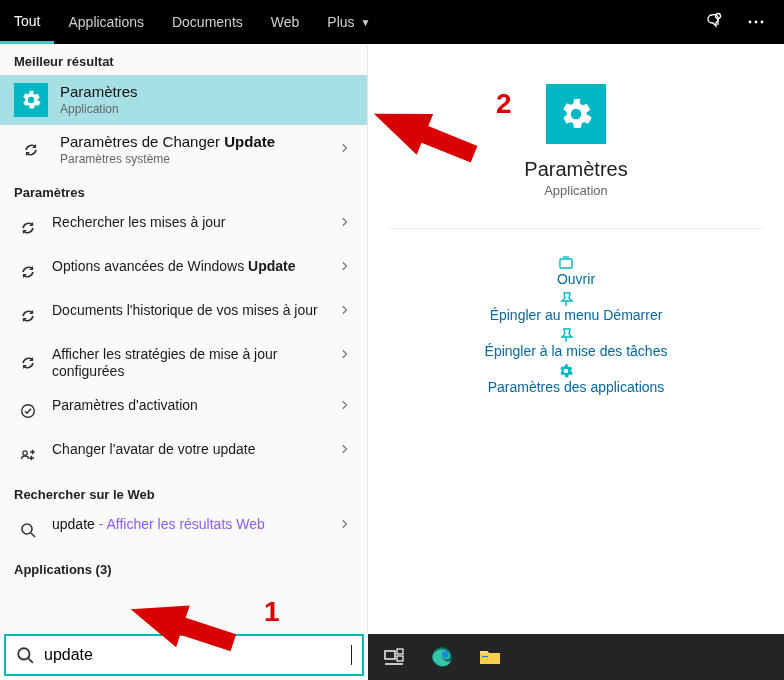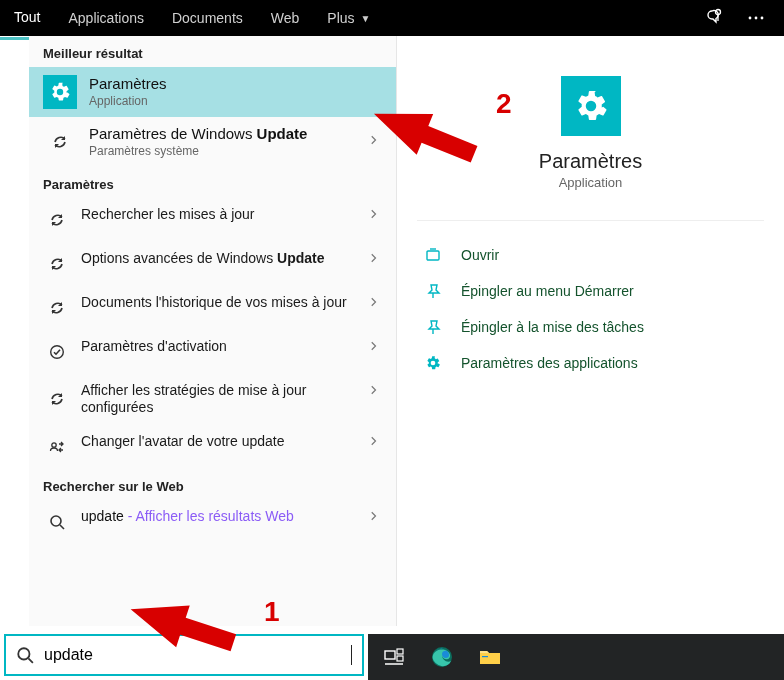--- a/index.html
+++ b/index.html
@@ -1,26 +1,26 @@
 <!DOCTYPE html>
 <html><head>
 <meta charset="utf-8">
 <style>
   * { box-sizing: border-box; margin: 0; padding: 0; }
   body { font-family: "Segoe UI", Arial, sans-serif; font-size: 14px; color: #1a1a1a; background: #fff; width: 784px; height: 680px; overflow: hidden; position: relative; }
 
   
-  .tabs-bar { background: #000; height: 36px; display: flex; align-items: center; padding: 0 0 0 0; color: #fff; }
+  .tabs-bar { background: #000; height: 44px; display: flex; align-items: center; padding: 0 0 0 0; color: #fff; }
   .tab { padding: 0 14px; height: 44px; display: flex; align-items: center; cursor: pointer; font-size: 14px; color: #d0d0d0; }
   .tab.active { color: #fff; border-bottom: 3px solid #4cc2c4; }
   .tabs-right { margin-left: auto; display: flex; align-items: center; gap: 18px; padding-right: 16px; }
   .icon-btn { width: 24px; height: 24px; display: flex; align-items: center; justify-content: center; cursor: pointer; }
 
   .panel { display: flex; height: 590px; }
-  .left { width: 368px; border-right: 1px solid #e6e6e6; overflow: hidden; background: #fafafa; margin-left: 29px; }
+  .left { width: 368px; border-right: 1px solid #e6e6e6; overflow: hidden; background: #fafafa; }
   .right { flex: 1; background: #fff; padding-top: 20px; }
 
   .section-header { font-size: 13px; font-weight: 600; padding: 10px 14px 6px 14px; color: #222; background: #fafafa; }
 
   .result-row { display: flex; align-items: center; padding: 8px 12px 8px 14px; cursor: pointer; min-height: 44px; }
   .result-row.selected { background: #a6e0e4; }
   .result-icon { width: 34px; height: 34px; display: flex; align-items: center; justify-content: center; margin-right: 12px; flex-shrink: 0; }
   .gear-tile { width: 34px; height: 34px; background: #00b7c3; display: flex; align-items: center; justify-content: center; }
   .result-text { flex: 1; line-height: 1.25; }
   .result-title { font-size: 15px; color: #111; }
@@ -29,21 +29,21 @@
 
   .small-row { display: flex; padding: 8px 12px 8px 14px; cursor: pointer; min-height: 44px; }
   .small-icon { width: 28px; display:flex; align-items:center; justify-content:center; margin-right: 10px; flex-shrink:0; color:#333; }
 
   
   .app-hero { display:flex; flex-direction:column; align-items:center; padding: 20px 0 20px 0; }
   .hero-tile { width: 60px; height: 60px; background: #00b7c3; display:flex; align-items:center; justify-content:center; margin-bottom: 14px; }
   .hero-title { font-size: 20px; font-weight: 400; color:#222; }
   .hero-sub { font-size: 13px; color:#666; margin-top:2px; }
   .action-list { margin-top: 26px; padding: 0 28px; }
-  .action-row { display:flex; align-items:flex-start; height: 36px; cursor:pointer; font-size:14px; color:#14532d; }
+  .action-row { display:flex; align-items:center; height: 36px; cursor:pointer; font-size:14px; color:#0369a1;flex-direction:column; }
   .action-icon { width: 28px; color:#00b7c3; margin-right: 8px; display:flex; align-items:center; }
 
   
   .search-wrap { position:absolute; left:4px; bottom:4px; width:360px; height:42px; border:2px solid #00b7c3; background:#fff; display:flex; align-items:center; padding:0 10px; }
   .search-wrap svg { margin-right: 10px; }
   .search-input { border:none; outline:none; font-size:16px; flex:1; font-family:inherit; }
 
   .taskbar { position:absolute; left:368px; right:0; bottom:0; height:46px; background:#222425; display:flex; align-items:center; padding-left:12px; gap:20px; }
   .task-icon { width:28px; height:28px; display:flex; align-items:center; justify-content:center; cursor:pointer; }
 
@@ -149,21 +149,21 @@
     </div>
 
     <div class="result-row">
       <div class="small-icon" style="width:34px;margin-right:12px;">
         <svg width="20" height="16" viewBox="0 0 16 16" style="color:#333">
             <use href="#refresh"></use>
           </svg>
       </div>
       <div class="result-text">
         <div class="result-title">
-          <span>Paramètres de Windows </span><b>Update</b>
+          <span>Paramètres de Changer </span><b>Update</b>
         </div>
         <div class="result-sub">Paramètres système</div>
       </div>
       <div class="chevron"><svg width="12" height="16" viewBox="0 0 16 16">
             <use href="#chev"></use>
           </svg></div>
     </div>
 
     <div class="section-header">Paramètres</div>
 
@@ -196,35 +196,35 @@
           </svg>
         </div>
       <div class="result-text">Documents l'historique de vos mises à jour</div>
       <div class="chevron"><svg width="12" height="16" viewBox="0 0 16 16">
             <use href="#chev"></use>
           </svg></div>
     </div>
     <div class="small-row">
       <div class="small-icon">
           <svg width="18" height="16" viewBox="0 0 16 16">
+            <use href="#refresh"></use>
+          </svg>
+        </div>
+      <div class="result-text">Afficher les stratégies de mise à jour configurées</div>
+      <div class="chevron"><svg width="12" height="16" viewBox="0 0 16 16">
+            <use href="#chev"></use>
+          </svg></div>
+    </div>
+    <div class="small-row">
+      <div class="small-icon">
+          <svg width="18" height="16" viewBox="0 0 16 16">
             <use href="#check-circle"></use>
           </svg>
         </div>
       <div class="result-text">Paramètres d'activation</div>
-      <div class="chevron"><svg width="12" height="16" viewBox="0 0 16 16">
-            <use href="#chev"></use>
-          </svg></div>
-    </div>
-    <div class="small-row">
-      <div class="small-icon">
-          <svg width="18" height="16" viewBox="0 0 16 16">
-            <use href="#refresh"></use>
-          </svg>
-        </div>
-      <div class="result-text">Afficher les stratégies de mise à jour configurées</div>
       <div class="chevron"><svg width="12" height="16" viewBox="0 0 16 16">
             <use href="#chev"></use>
           </svg></div>
     </div>
     <div class="small-row">
       <div class="small-icon">
           <svg width="18" height="16" viewBox="0 0 16 16">
             <use href="#avatar-swap"></use>
           </svg>
         </div>
@@ -242,20 +242,21 @@
           </svg>
         </div>
       <div class="result-text">
         <span style="color:#111">update</span><span style="color:#8b5cf6"> - Afficher les résultats Web</span>
       </div>
       <div class="chevron"><svg width="12" height="16" viewBox="0 0 16 16">
             <use href="#chev"></use>
           </svg></div>
     </div>
 
+    <div class="section-header">Applications (3)</div>
   </div>
 
   <div class="right">
     <div class="app-hero">
       <div class="hero-tile">
         <svg width="36" height="36" viewBox="0 0 24 24">
             <use href="#gear"></use>
           </svg>
       </div>
       <div class="hero-title">Paramètres</div>

